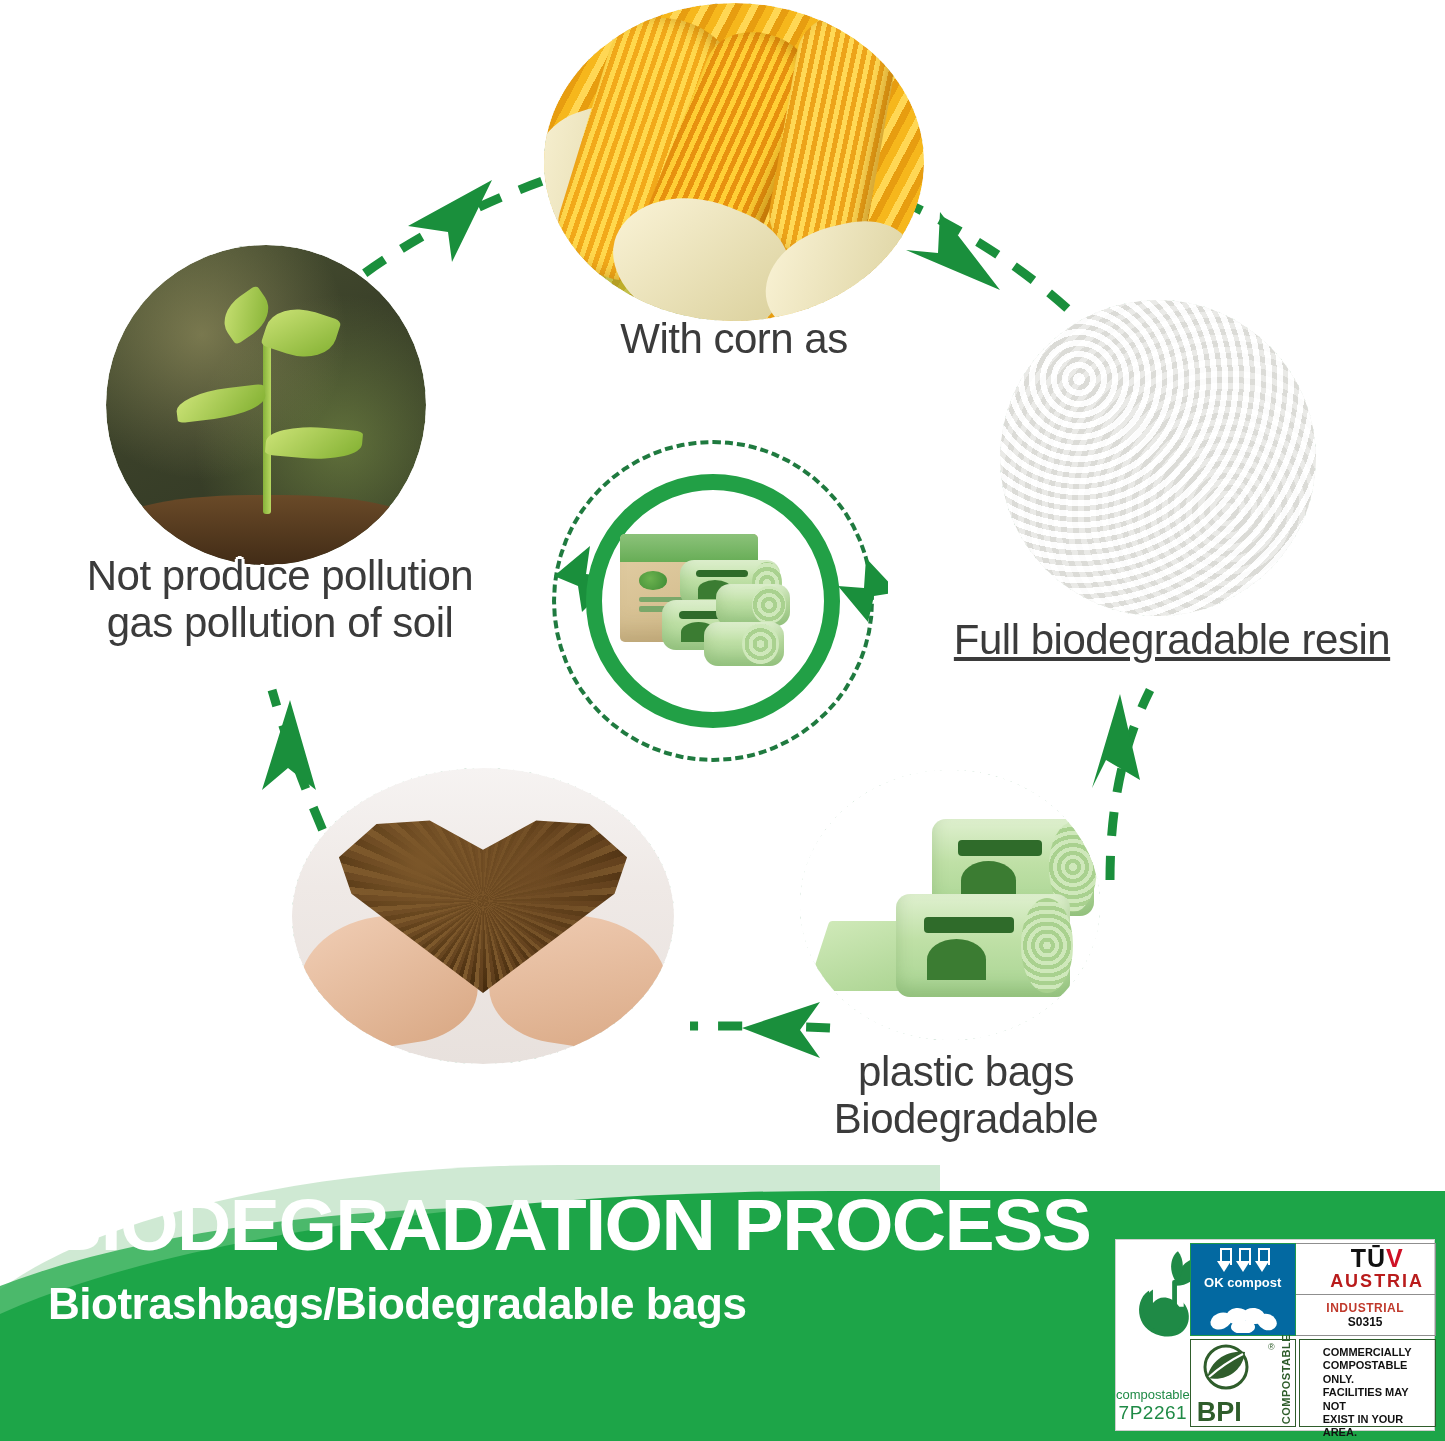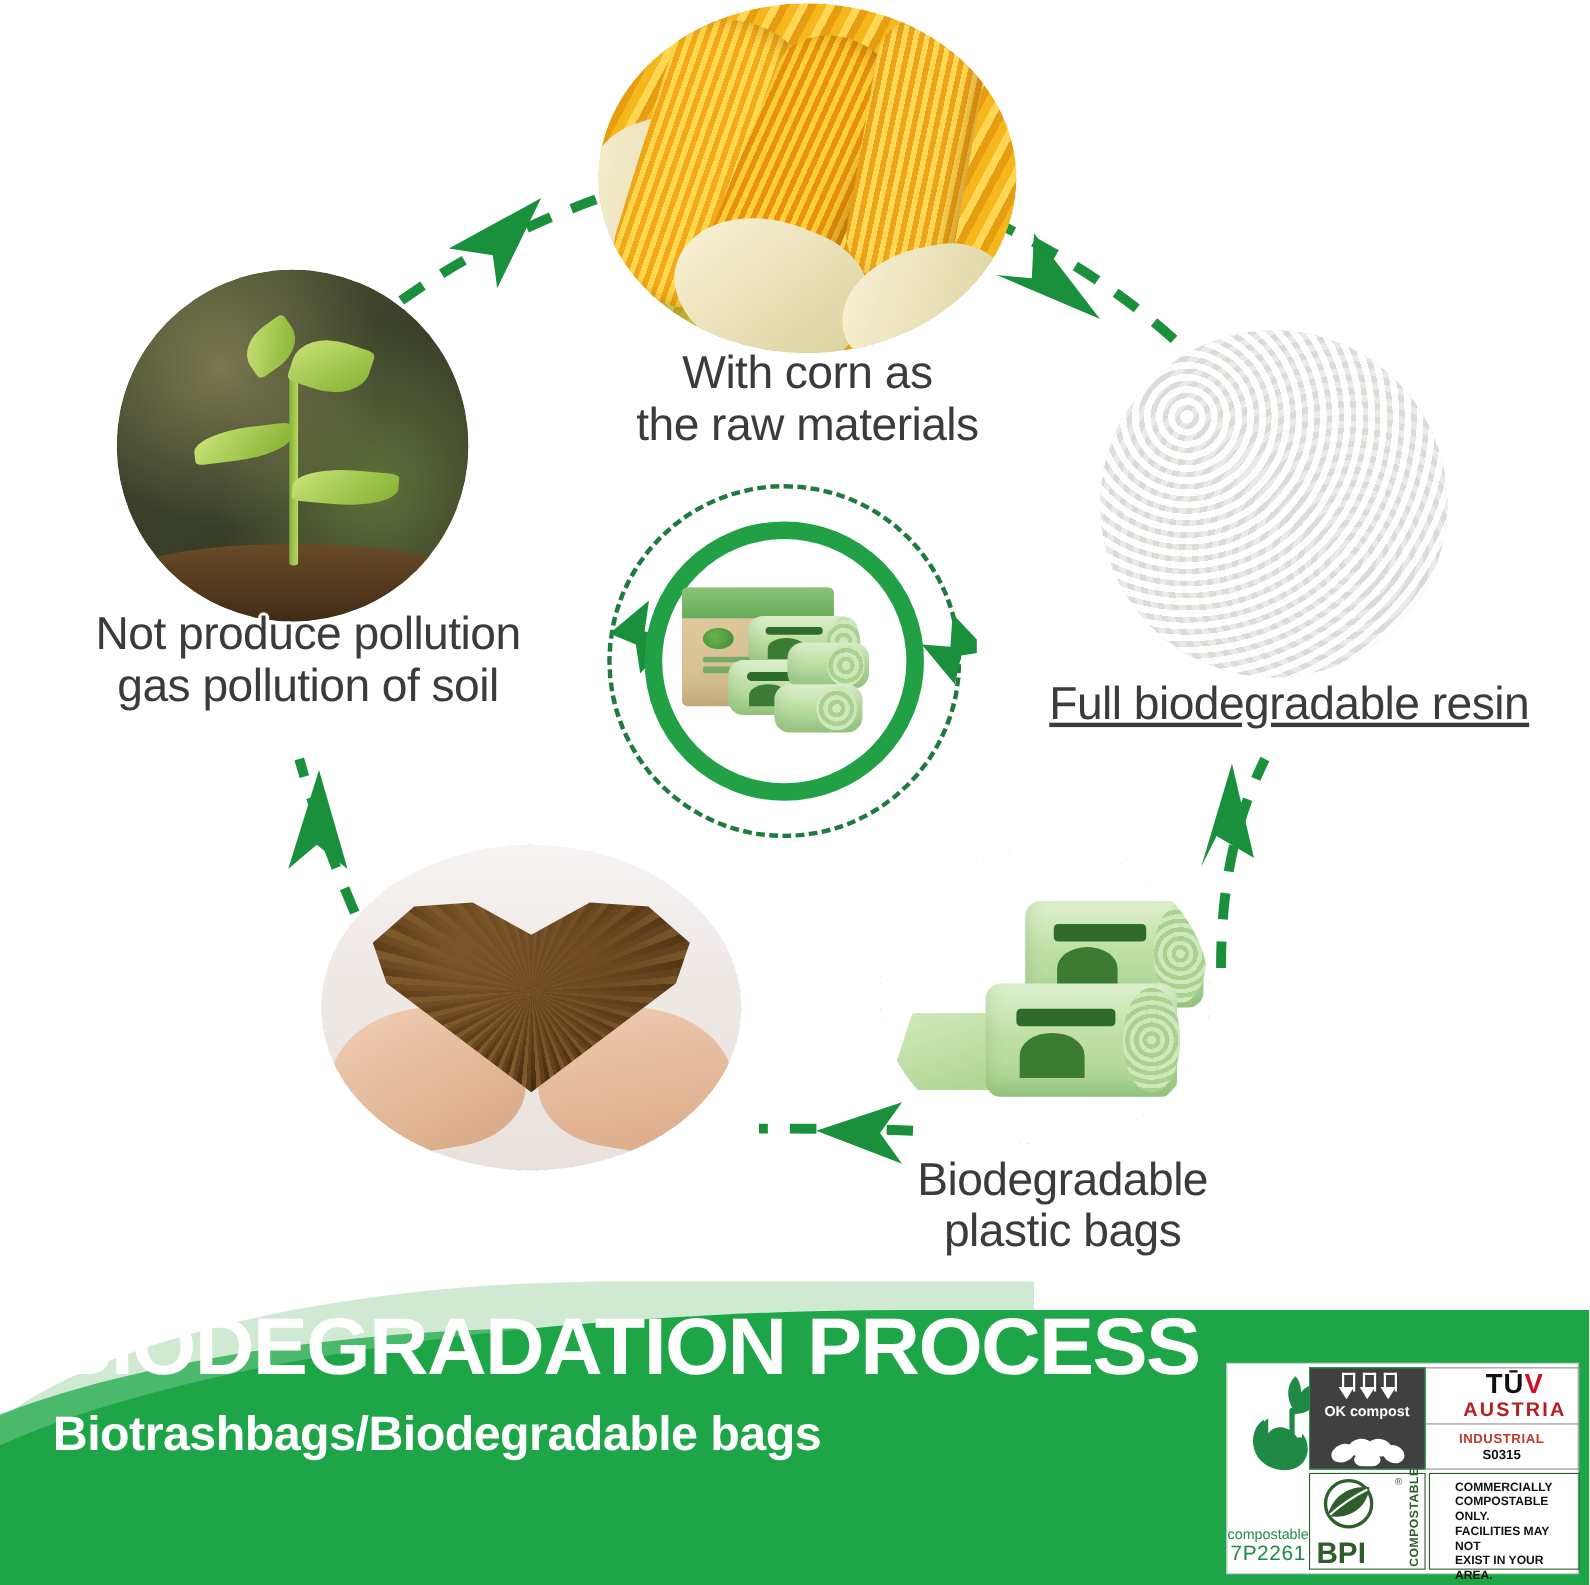--- a/index.html
+++ b/index.html
@@ -155,21 +155,21 @@
   
   .cert{position:absolute;right:10px;bottom:10px;width:318px;height:190px;background:#fff;
         border:1px solid #cfcfcf;display:flex;}
   .cert-left{width:120px;position:relative;display:flex;flex-direction:column;align-items:center;
              justify-content:flex-end;padding-bottom:6px;}
   .seedling-mark{position:absolute;left:12px;top:8px;width:96px;height:110px;}
   .cert-left .ctxt{font-size:13px;color:#1f8a46;line-height:1.05;text-align:center;}
   .cert-left .cnum{font-size:19px;color:#1f8a46;letter-spacing:0.5px;}
   .cert-right{flex:1;display:flex;flex-direction:column;gap:3px;padding:3px 3px 3px 0;}
   .row1{display:flex;height:94px;}
-  .okbox{width:104px;background:#404040;position:relative;
+  .okbox{width:104px;background:#0369a1;position:relative;
          display:flex;flex-direction:column;align-items:center;justify-content:flex-start;
          border:1px solid #1f9a4a;}
   .okbox .arrows{display:flex;gap:5px;margin-top:4px;}
   .okbox .ar{width:14px;height:26px;position:relative;}
   .okbox .ar::before{content:"";position:absolute;left:3px;top:0;width:8px;height:15px;
       border:2px solid #fff;border-bottom:none;}
   .okbox .ar::after{content:"";position:absolute;left:0;top:13px;border-left:7px solid transparent;
       border-right:7px solid transparent;border-top:11px solid #fff;}
   .okbox .oktxt{color:#fff;font-size:13px;font-weight:700;margin-top:1px;}
   .okbox .flower{position:absolute;bottom:2px;left:50%;transform:translateX(-50%);width:72px;height:28px;}
@@ -227,21 +227,20 @@
       <div class="cob cob-a"></div>
       <div class="cob cob-b"></div>
       <div class="cob cob-c"></div>
       <div class="husk" style="left:18%;top:62%;width:46%;height:40%;transform:rotate(22deg);"></div>
       <div class="husk" style="left:58%;top:70%;width:40%;height:34%;transform:rotate(-12deg);"></div>
     </div>
     <div class="ring-dash"></div>
   </div>
   <div class="label" style="left:508px;top:315px;width:452px;font-size:42px;">
     <div>With corn as</div>
-    <div>the raw materials</div>
   </div>
 
   <div class="node" style="left:106px;top:245px;width:320px;height:320px;">
     <div class="photo photo-seed">
       <div class="soilbar"></div>
       <div class="stem"></div>
       <div class="leaf" style="left:50%;top:20%;width:22%;height:15%;transform:rotate(18deg);"></div>
       <div class="leaf" style="left:36%;top:16%;width:16%;height:12%;transform:rotate(-35deg);"></div>
       <div class="leaf" style="left:22%;top:45%;width:28%;height:9%;transform:rotate(-7deg);"></div>
       <div class="leaf" style="left:50%;top:57%;width:30%;height:10%;transform:rotate(5deg);"></div>
@@ -275,22 +274,22 @@
       <div class="roll" style="left:32%;top:46%;width:58%;height:38%;">
         <div class="band"></div>
           <div class="arch"></div>
           <div class="dot"></div>
           <div class="spiral"></div>
       </div>
     </div>
     <div class="ring-dash"></div>
   </div>
   <div class="label" style="left:780px;top:1048px;width:372px;font-size:42px;">
+    <div>plastic bags</div>
     <div>Biodegradable</div>
-    <div>plastic bags</div>
   </div>
 
   <div class="node" style="left:292px;top:768px;width:382px;height:296px;">
     <div class="photo photo-hands">
       <div class="hand hand-l"></div>
       <div class="hand hand-r"></div>
       <div class="soil-heart"></div>
     </div>
     <div class="ring-dash"></div>
   </div>

